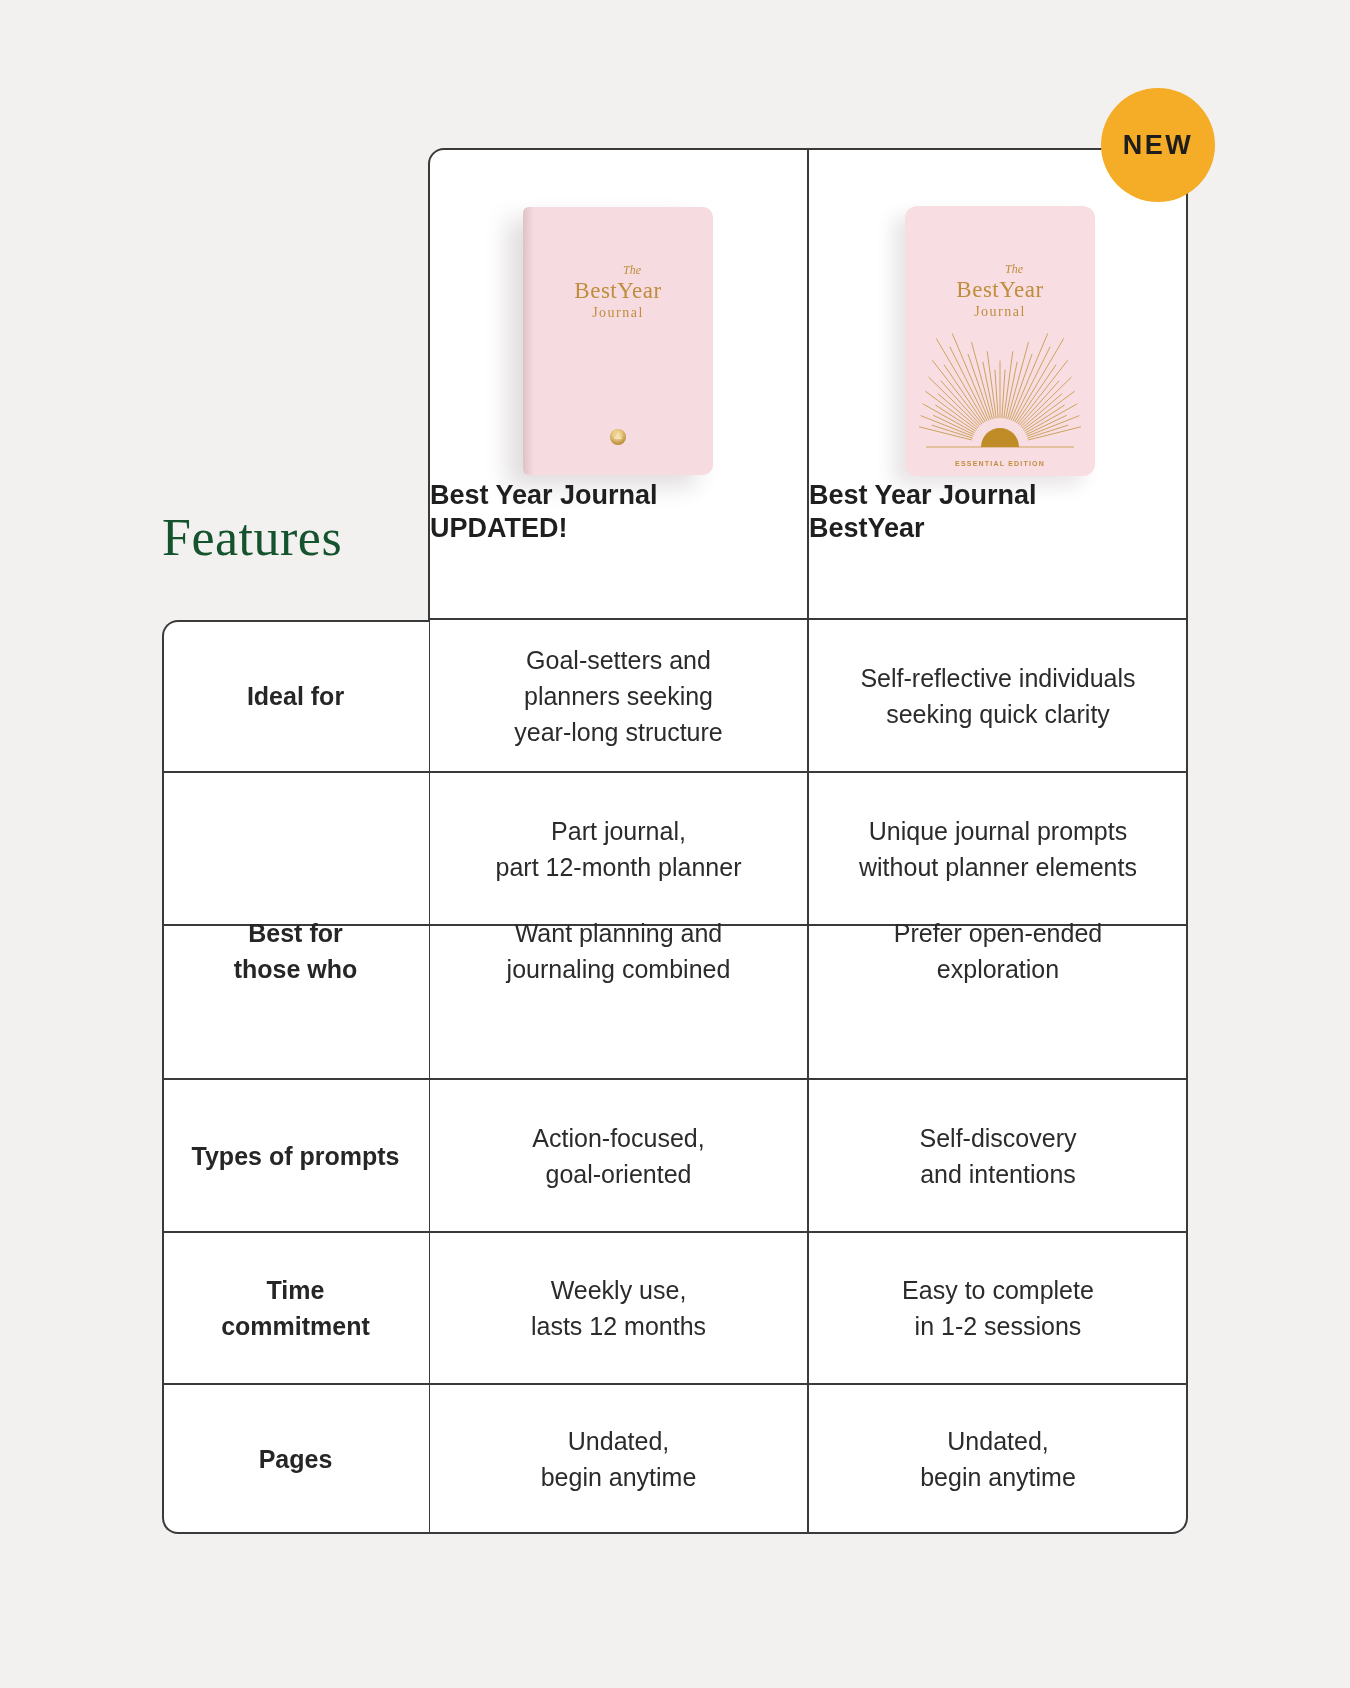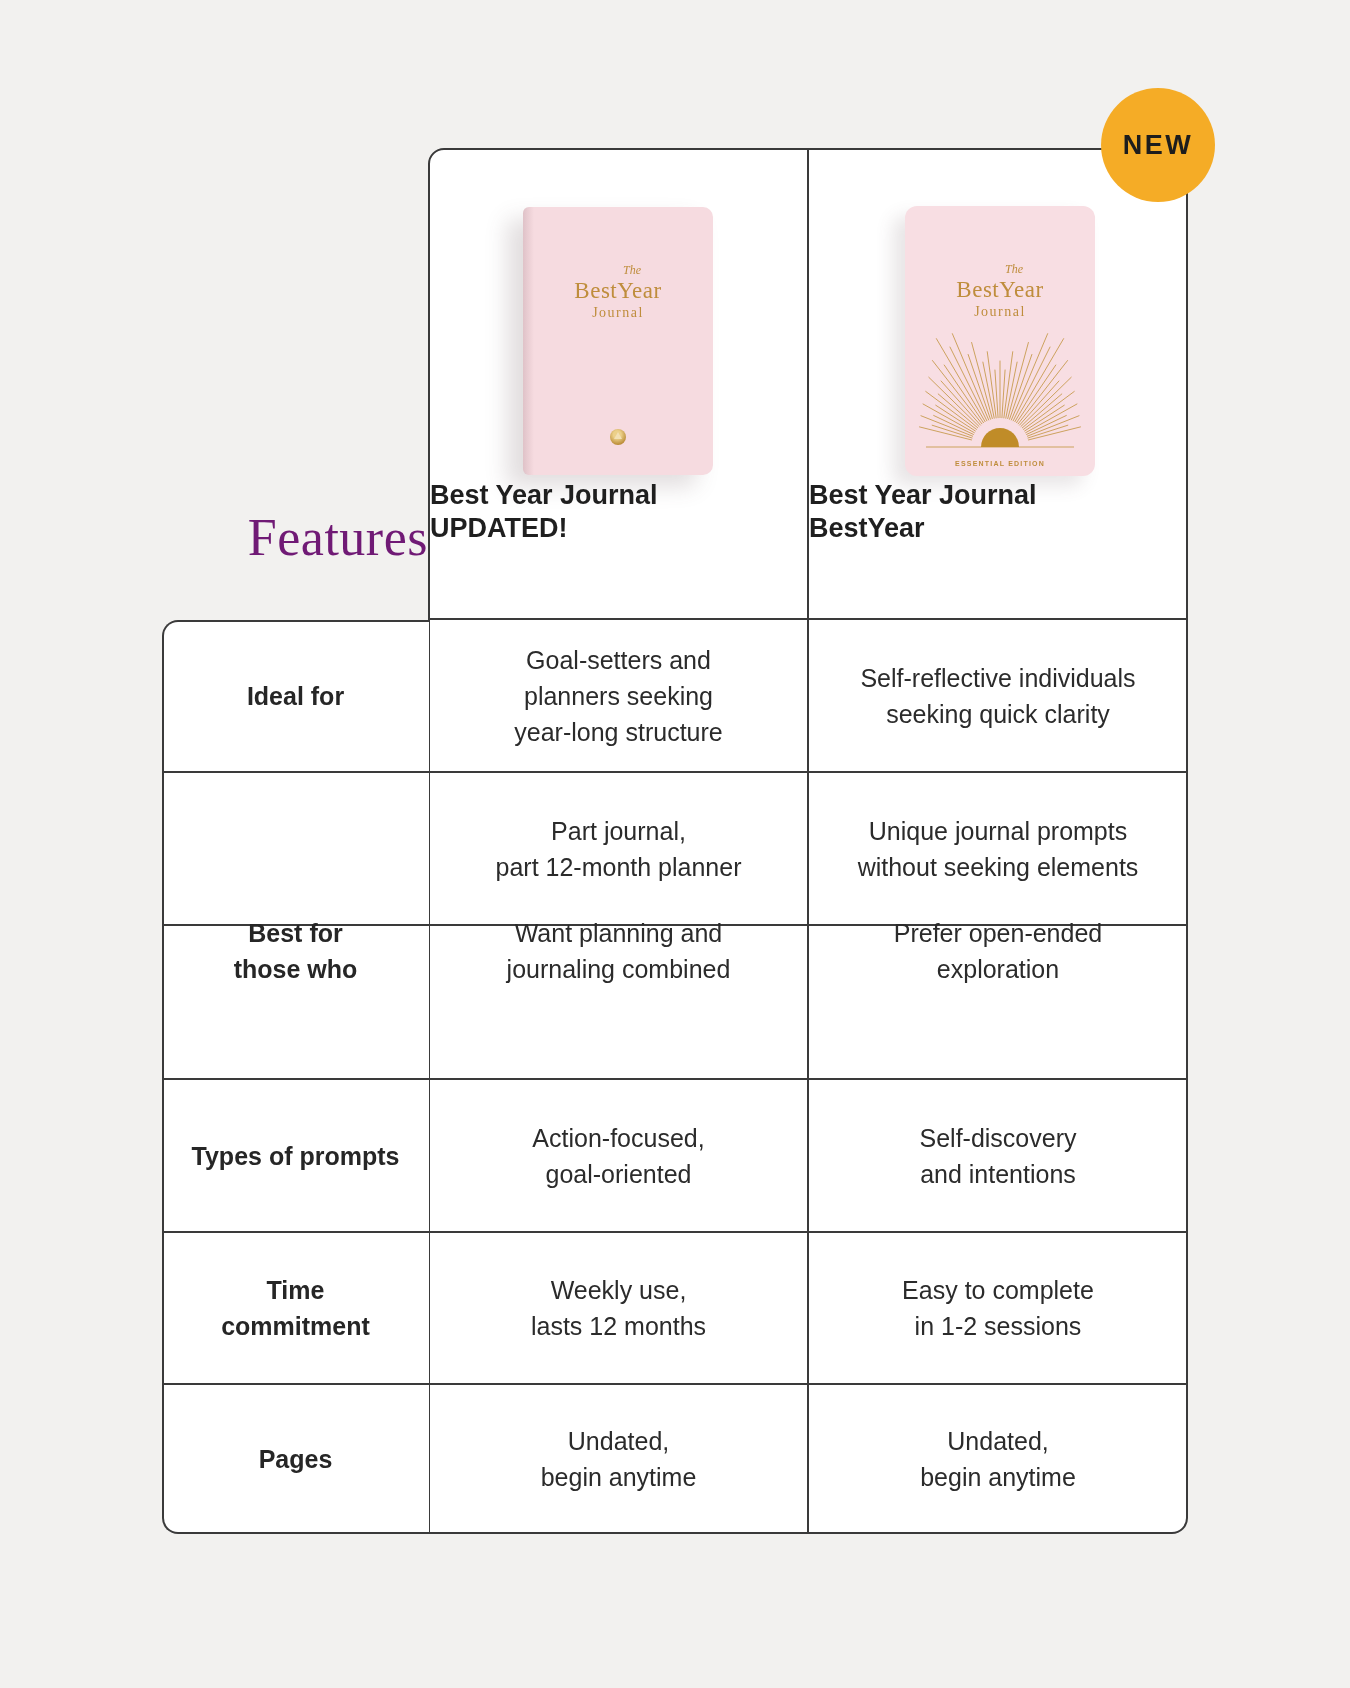--- a/index.html
+++ b/index.html
@@ -31,22 +31,22 @@
   .hline.h0{left:429px;top:618px;width:758px;}
   .hline.h1{left:163px;top:771px;width:1024px;}
   .hline.h2{left:163px;top:924px;width:1024px;}
   .hline.h3{left:163px;top:1078px;width:1024px;}
   .hline.h4{left:163px;top:1231px;width:1024px;}
   .hline.h5{left:163px;top:1383px;width:1024px;}
 
   
   .features-title{
     position:absolute;left:162px;top:506px;width:266px;
-    text-align:right;font-family:"Liberation Serif","DejaVu Serif",serif;
-    font-size:52px;line-height:64px;color:#701a75;letter-spacing:.5px;
+    text-align:left;font-family:"Liberation Serif","DejaVu Serif",serif;
+    font-size:52px;line-height:64px;color:#14532d;letter-spacing:.5px;
   }
 
   
   .badge{
     position:absolute;left:1101px;top:88px;width:114px;height:114px;border-radius:50%;
     background:var(--badge,#f5ac26);
     display:flex;align-items:center;justify-content:center;
     font-weight:800;font-size:27px;letter-spacing:2.5px;color:#1d1d1d;
   }
 
@@ -217,21 +217,21 @@
   <div class="cell lab r0">Ideal for</div>
   <div class="cell c1  r0">Goal-setters and
 planners seeking
 year-long structure</div>
   <div class="cell c2  r0">Self-reflective individuals
 seeking quick clarity</div>
 
   <div class="cell c1  r1">Part journal,
 part 12-month planner</div>
   <div class="cell c2  r1">Unique journal prompts
-without seeking elements</div>
+without planner elements</div>
 
   <div class="cell lab r2">Best for
 those who</div>
   <div class="cell c2  r2">Prefer open-ended
 exploration</div>
   <div class="cell c1  r2">Want planning and
 journaling combined</div>
 
   <div class="cell lab r3">Types of prompts</div>
   <div class="cell c1  r3">Action-focused,

